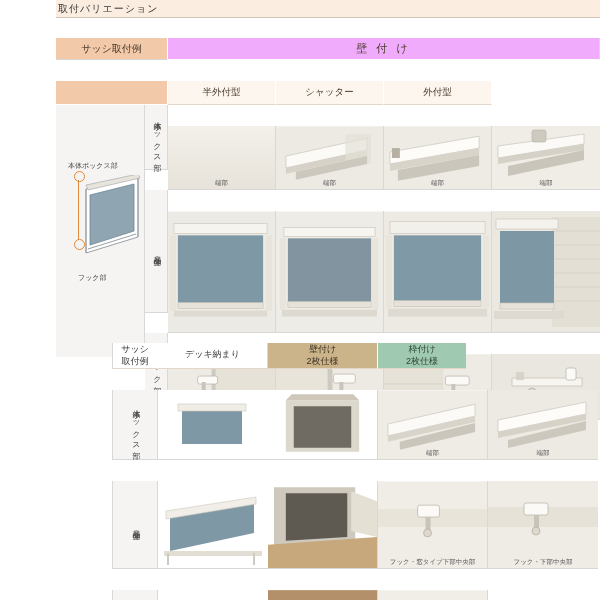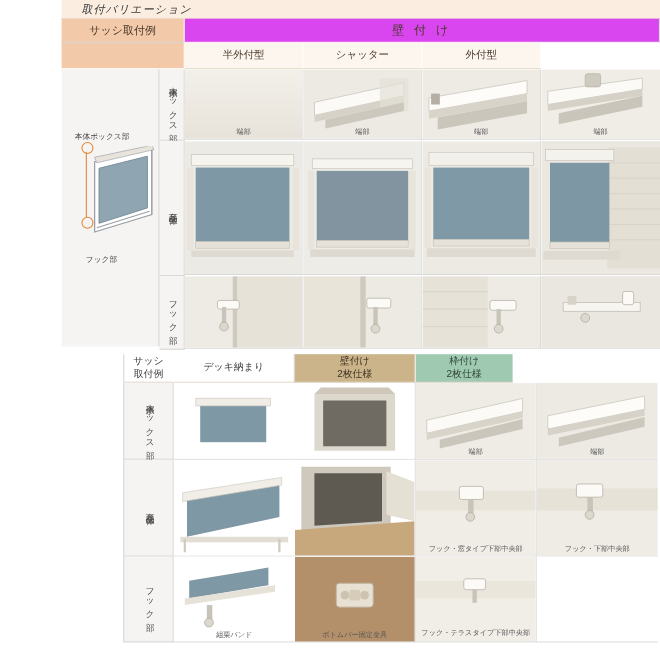--- a/index.html
+++ b/index.html
@@ -13,42 +13,42 @@
   .page{position:relative;width:600px;height:600px;}
 
   
   .title-bar{
     position:absolute;left:56px;top:0;width:544px;height:17px;
     background:#fbeee1;
     border-bottom:1px solid #cfc4b6;
     display:flex;align-items:center;
   }
   .title-bar .t{
-    font-size:10px;color:#3a3a3a;padding-left:18px;letter-spacing:1px;font-style:italic;
+    font-size:10px;color:#3a3a3a;padding-left:2px;letter-spacing:1px;
   }
 
   
   .vtxt{
     writing-mode:vertical-rl;
     text-orientation:upright;
     font-size:8px;line-height:1.1;letter-spacing:1px;color:#4a4a4a;
   }
 
   
   .t1{position:absolute;left:56px;top:17px;width:544px;}
   .row{display:flex;}
-  .cell{box-sizing:border-box;border-right:1px solid #d8d8d8;border-bottom:1px solid #d8d8d8;display:flex;align-items:center;justify-content:center;}
+  .cell{box-sizing:border-box;border-right:1px solid #d8d8d8;border-bottom:1px solid #d8d8d8;display:flex;align-items:center;justify-content:center;margin-top:21px;}
 
   .hdr-sash{
     width:112px;background:#f2c9a9;color:#4a3a2c;font-size:10px;
     display:flex;align-items:center;justify-content:center;
     border-right:1px solid #ffffff;
   }
   .hdr-kabe{
-    flex:1;background:#d946ef;color:#4a3a2c;font-size:11px;letter-spacing:3px;
+    flex:1;background:#f0abfc;color:#4a3a2c;font-size:11px;letter-spacing:3px;
     display:flex;align-items:center;justify-content:center;
     border-bottom:1px solid #ffffff;
   }
   .subhdr{
     background:#fdf6ee;color:#4a3a2c;font-size:9.5px;
     display:flex;align-items:center;justify-content:center;
     border-right:1px solid #ffffff;border-bottom:1px solid #e2d7c9;
   }
 
   .leftpanel{

